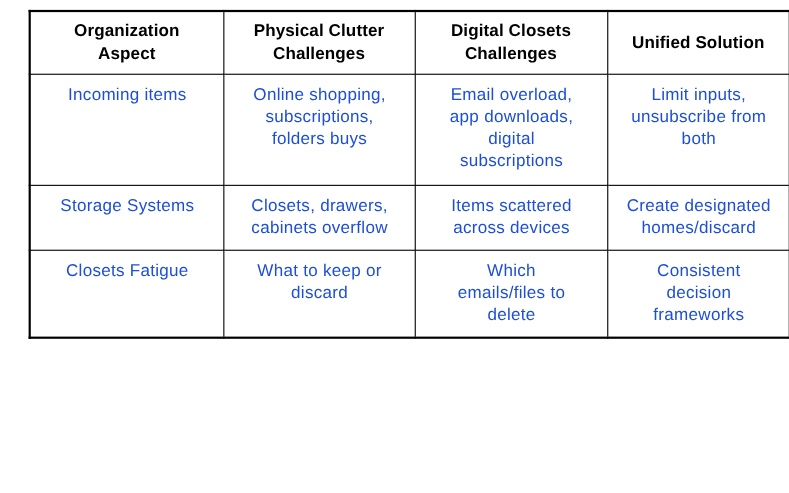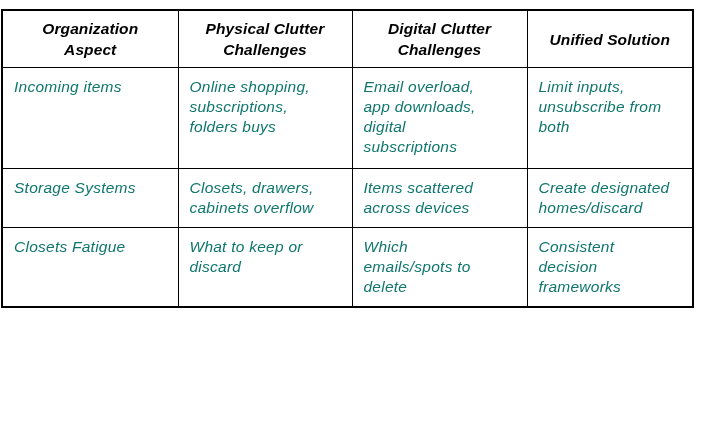--- a/index.html
+++ b/index.html
@@ -4,24 +4,23 @@
 <style>
   * { margin: 0; padding: 0; box-sizing: border-box; }
   html, body {
     width: 717px; height: 448px;
     background: #ffffff;
     font-family: "Liberation Sans", "DejaVu Sans", sans-serif;
     overflow: hidden;
   }
   .table-wrap {
     position: absolute;
-    left: 1px;
+    left: 26px;
     top: 9px;
     width: 654px;
-    font-style: italic;
   }
   table.compare {
     width: 100%;
     border-collapse: collapse;
     table-layout: fixed;
     background: #ffffff;
     border: 2px solid #000000;
   }
   table.compare th,
   table.compare td {
@@ -36,22 +35,22 @@
     text-align: center;
     vertical-align: middle;
     line-height: 21px;
     padding: 7px 6px;
     height: 56px;
     letter-spacing: 0.1px;
   }
   table.compare td {
     font-size: 15.5px;
     font-weight: 400;
-    color: #0f766e;
-    text-align: left;
+    color: #1d4ed8;
+    text-align: center;
     vertical-align: top;
     line-height: 20px;
     padding: 9px 10px 9px 11px;
     letter-spacing: 0.25px;
   }
   tr.r-tall  td { height: 101px; }
   tr.r-short td { height: 56px;  }
   tr.r-med   td { height: 79px;  }
 </style>
 </head>
@@ -64,21 +63,21 @@
       <col style="width:174px">
       <col style="width:175px">
       <col style="width:166px">
     </colgroup>
     <thead>
       <tr>
         <th>Organization
 Aspect</th>
         <th>Physical Clutter
 Challenges</th>
-        <th>Digital Clutter
+        <th>Digital Closets
 Challenges</th>
         <th>Unified Solution</th>
       </tr>
     </thead>
     <tbody>
       <tr class="r-tall">
         <td>Incoming items</td>
         <td>Online shopping,
 subscriptions,
 folders buys</td>
@@ -97,21 +96,21 @@
         <td>Items scattered
 across devices</td>
         <td>Create designated
 homes/discard</td>
       </tr>
       <tr class="r-med">
         <td>Closets Fatigue</td>
         <td>What to keep or
 discard</td>
         <td>Which
-emails/spots to
+emails/files to
 delete</td>
         <td>Consistent
 decision
 frameworks</td>
       </tr>
     </tbody>
   </table>
 </div>
 
 </body></html>

